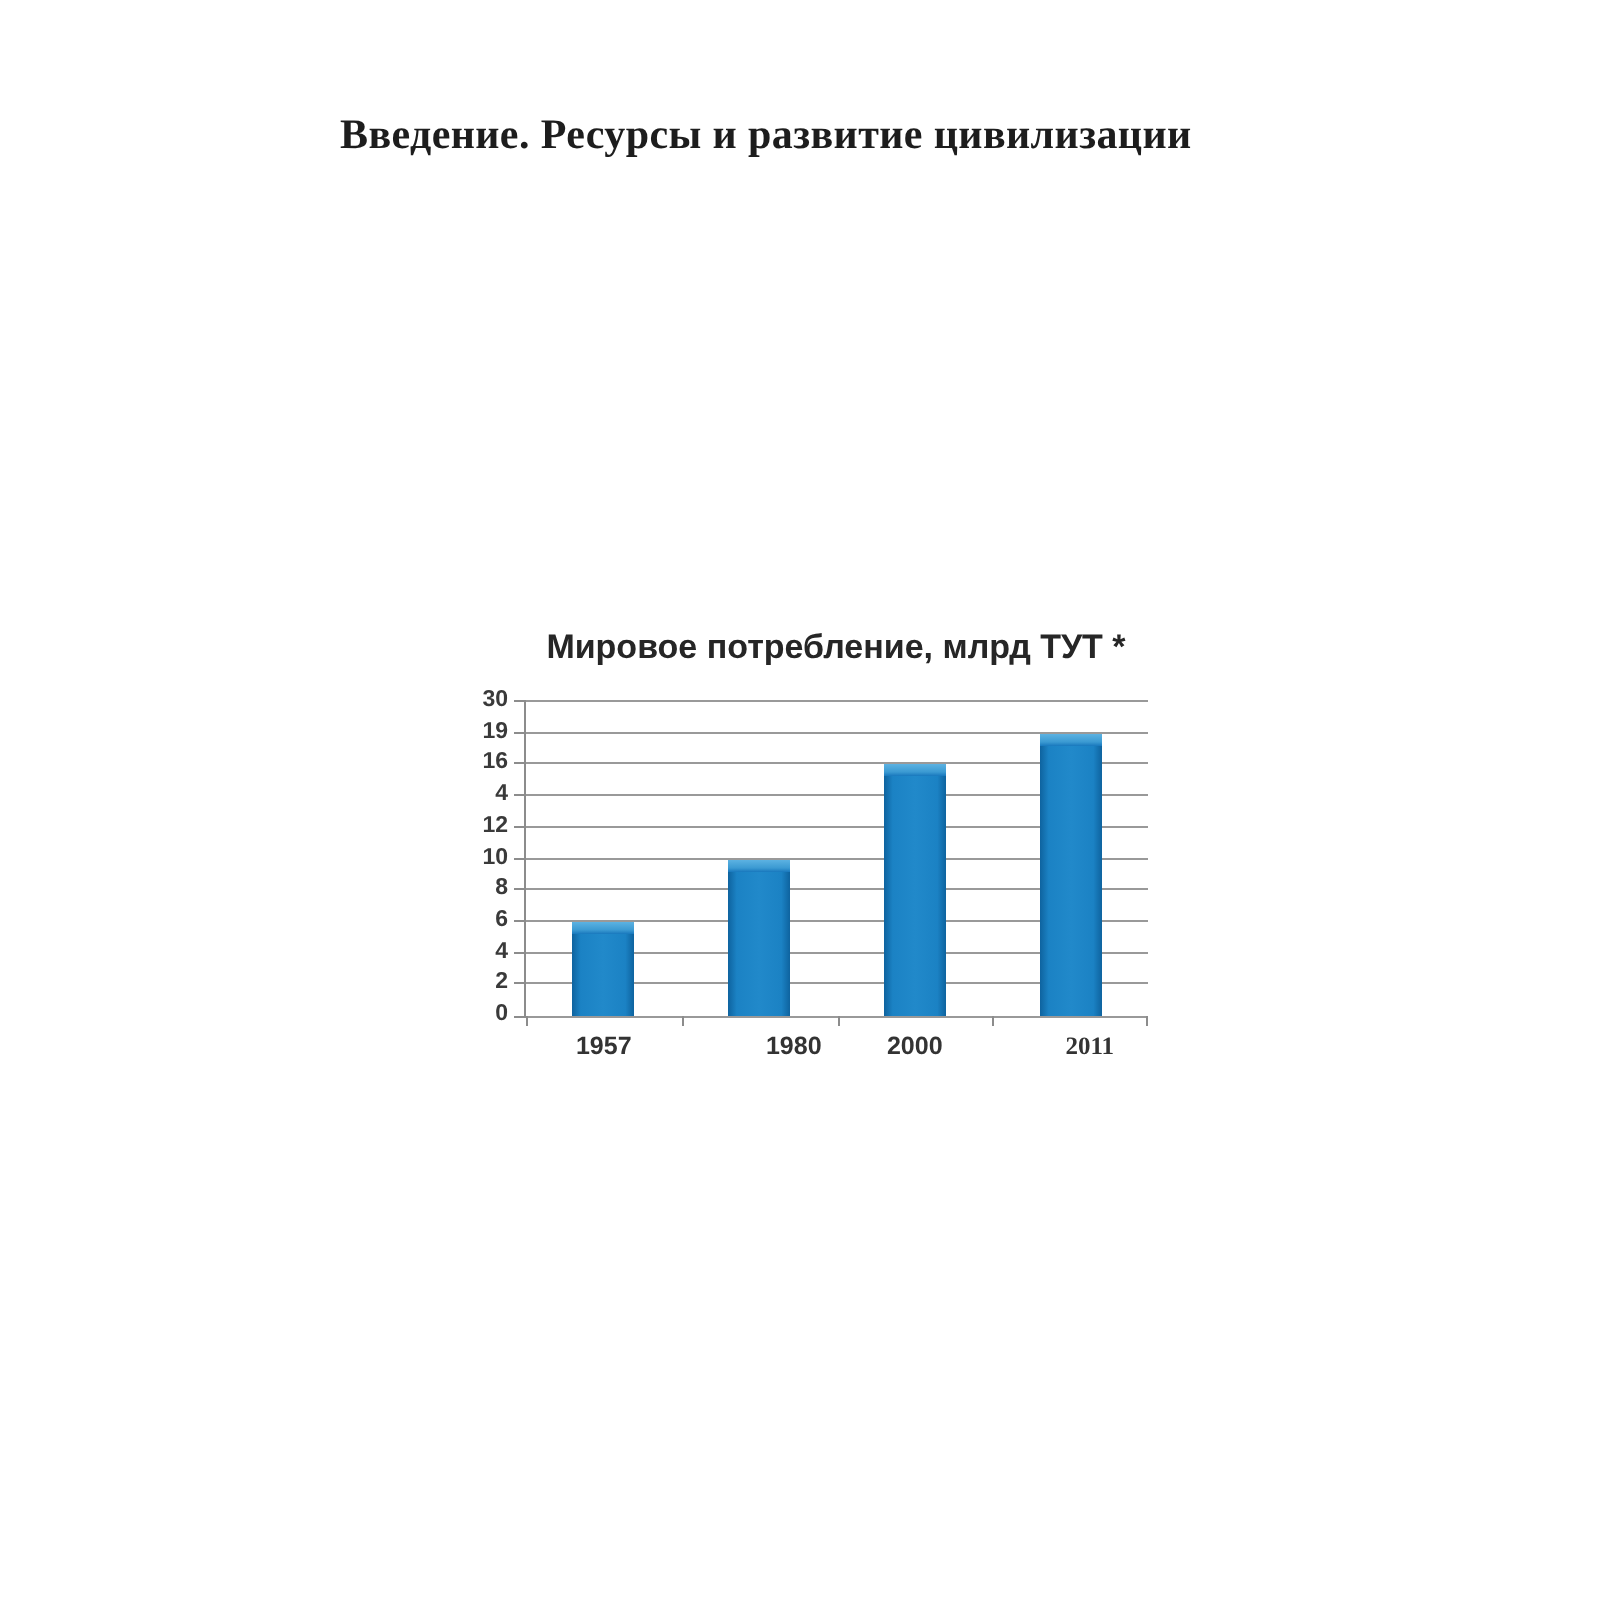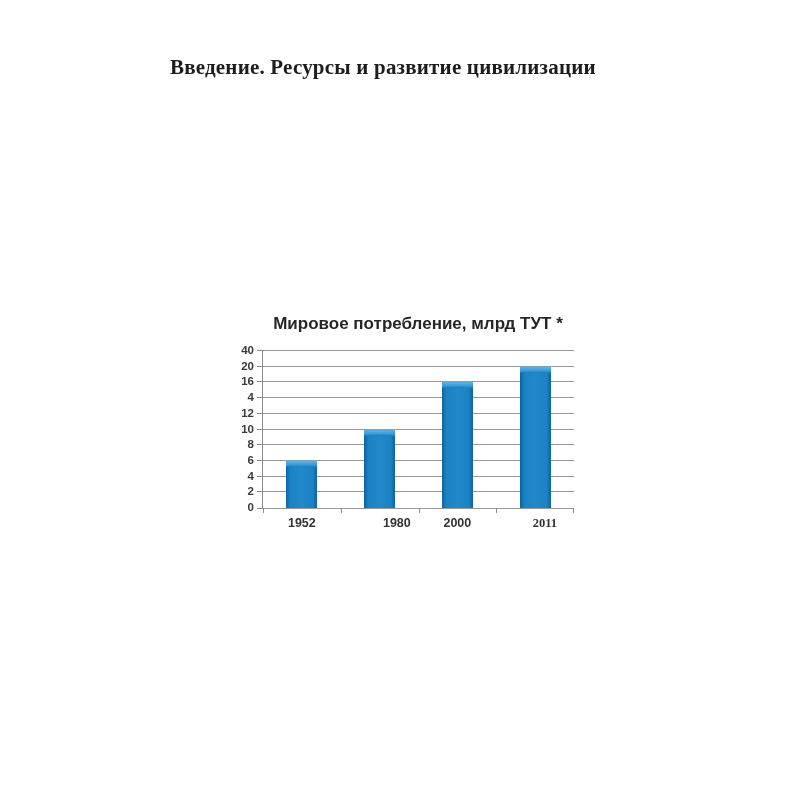--- a/index.html
+++ b/index.html
@@ -101,31 +101,31 @@
         <div class="ytick" style="top: 61.8px;"></div>
         <div class="ylabel" style="top: 54.8px;">12</div>
         <div class="gridline" style="top: 46.1px;"></div>
         <div class="ytick" style="top: 46.1px;"></div>
         <div class="ylabel" style="top: 39.1px;">4</div>
         <div class="gridline" style="top: 30.4px;"></div>
         <div class="ytick" style="top: 30.4px;"></div>
         <div class="ylabel" style="top: 23.4px;">16</div>
         <div class="gridline" style="top: 14.7px;"></div>
         <div class="ytick" style="top: 14.7px;"></div>
-        <div class="ylabel" style="top: 7.7px;">20</div>
+        <div class="ylabel" style="top: 7.7px;">19</div>
         <div class="gridline" style="top: -1px;"></div>
         <div class="ytick" style="top: -1px;"></div>
-        <div class="ylabel" style="top: -8px;">40</div>
+        <div class="ylabel" style="top: -8px;">30</div>
         <div class="xtick" style="left: 0px;"></div>
         <div class="xtick" style="left: 78px;"></div>
         <div class="xtick" style="left: 156px;"></div>
         <div class="xtick" style="left: 233px;"></div>
         <div class="xtick" style="left: 310px;"></div>
         <div class="bar" style="left: 23px; top: 109.9px; height: 47.1px;"></div>
-        <div class="xlabel" style="left: 0px; width: 77.75px;">1952</div>
+        <div class="xlabel" style="left: 0px; width: 77.75px;">1957</div>
         <div class="bar" style="left: 101px; top: 78.5px; height: 78.5px;"></div>
         <div class="xlabel" style="left: 95px; width: 77.75px;">1980</div>
         <div class="bar" style="left: 179px; top: 31.4px; height: 125.6px;"></div>
         <div class="xlabel" style="left: 155.5px; width: 77.75px;">2000</div>
         <div class="bar" style="left: 257px; top: 15.7px; height: 141.3px;"></div>
         <div class="xlabel" style="left: 243px; width: 77.75px; font-family: Liberation Serif, serif;">2011</div>
       </div>
   </div>
 
   <div class="para p2" id="p2">

